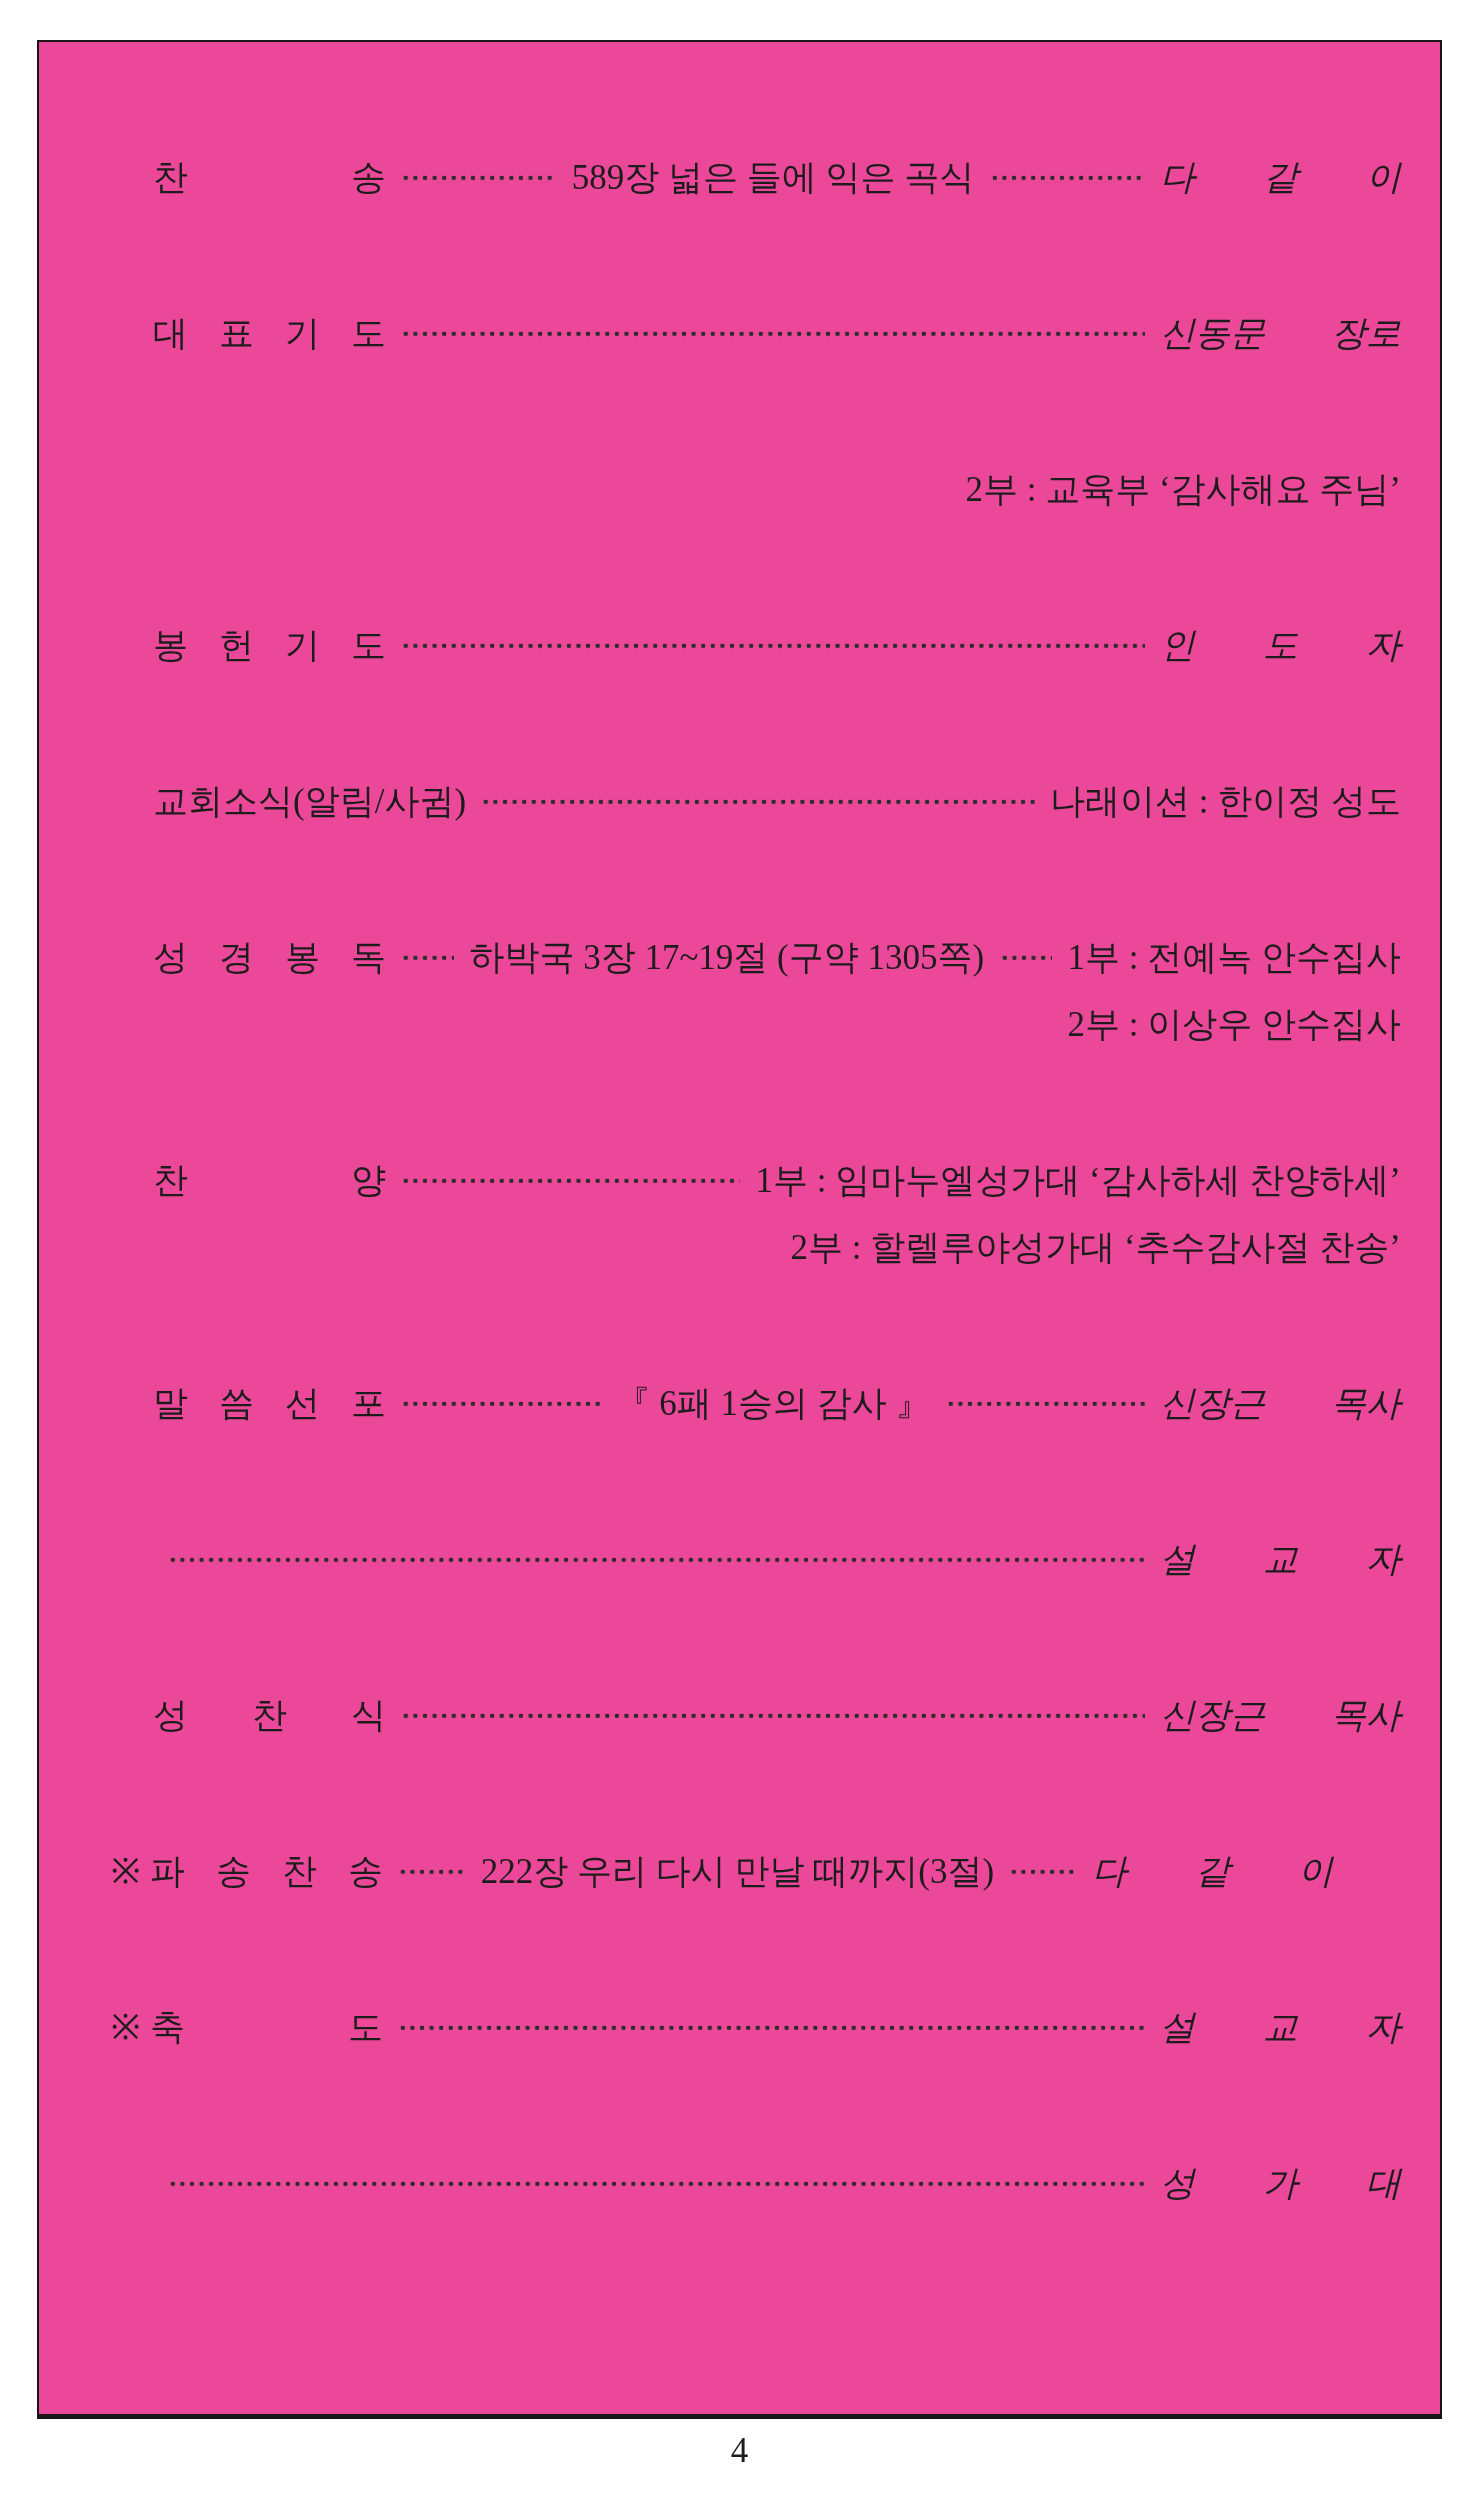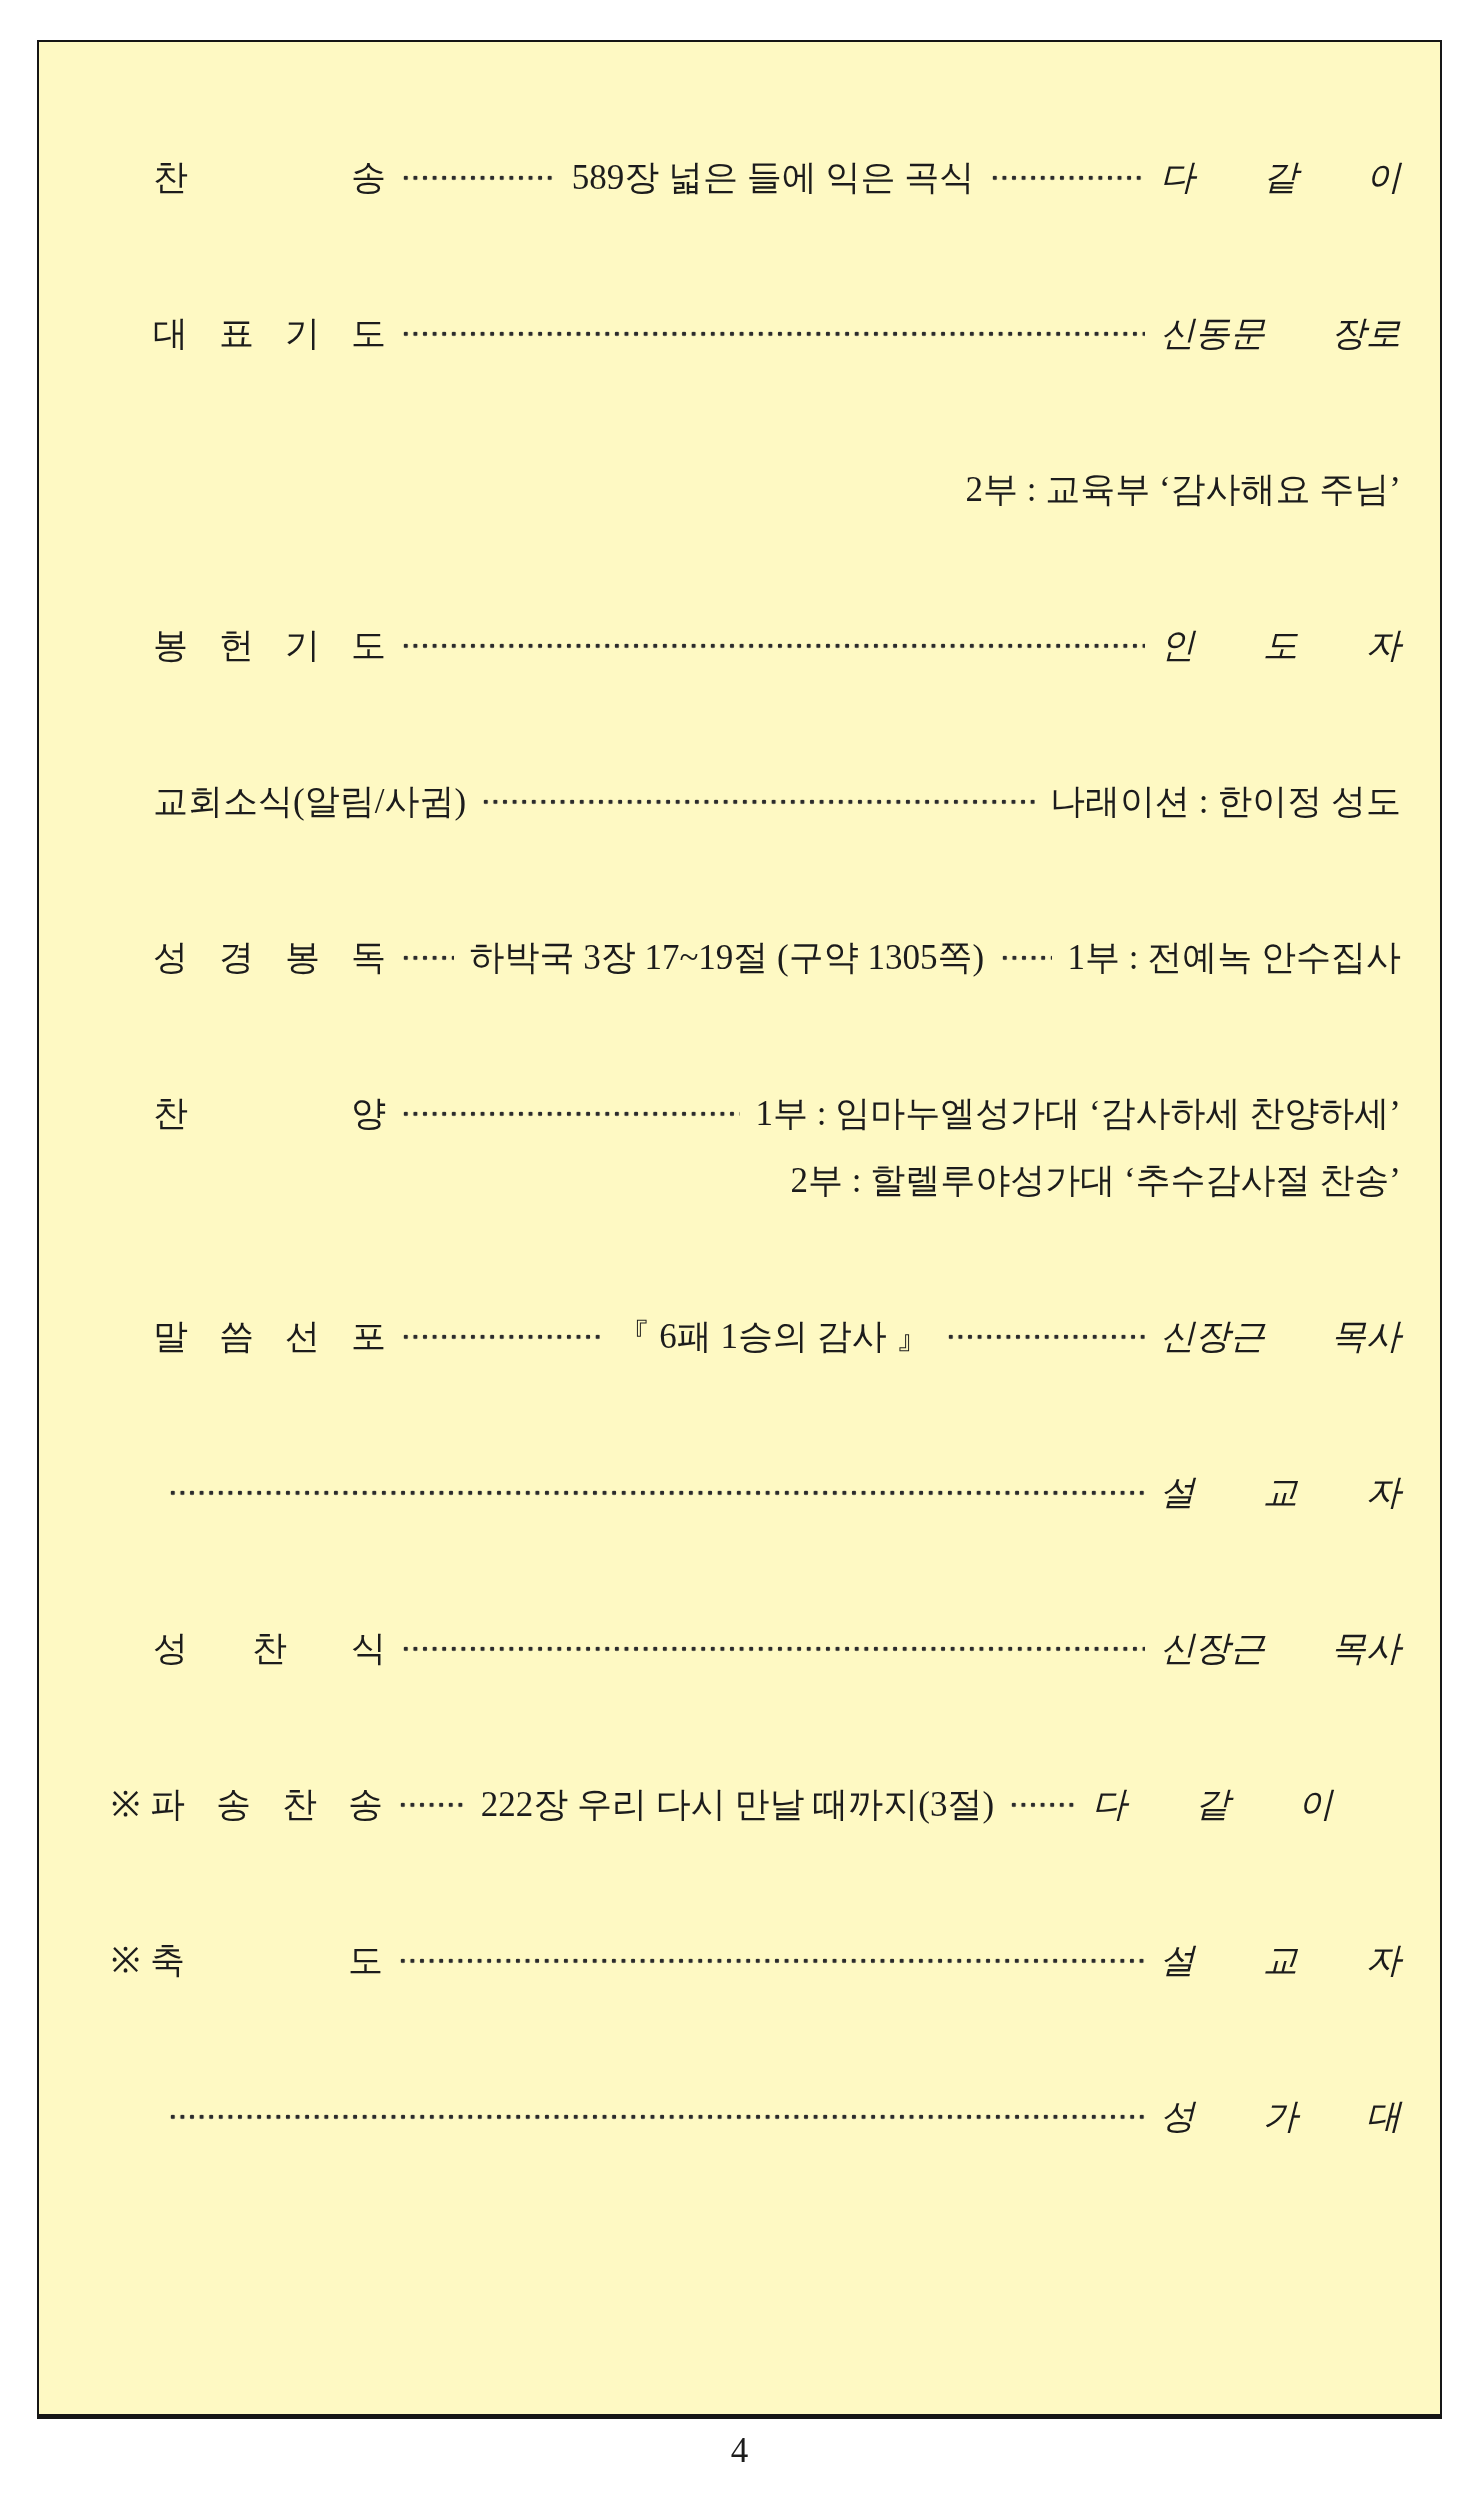--- a/index.html
+++ b/index.html
@@ -18,21 +18,21 @@
   .sheet {
     box-sizing: border-box;
     position: absolute;
     left: 37px;
     top: 40px;
     width: 1405px;
     height: 2379px;
     border: 2.9px solid #161616;
     border-bottom-width: 5.8px;
     padding: 102px 39px 29px 114px;
-    background: #fef9c3;
+    background: #ec4899;
   }
   .row {
     font-size: 35px;
     line-height: 67px;
     margin-top: 89px;
     white-space: nowrap;
   }
   .row:first-child { margin-top: 0; }
   .line {
     display: flex;
@@ -139,20 +139,21 @@
     </div>
 
     <div class="row">
       <div class="line">
         <span class="label">성 경 봉 독</span>
         <span class="dots sm"></span>
         <span class="content">하박국 3장 17~19절 (구약 1305쪽)</span>
         <span class="dots sm"></span>
         <span class="content">1부 : 전예녹 안수집사</span>
       </div>
+      <div class="line2-right">2부 : 이상우 안수집사</div>
     </div>
 
     <div class="row">
       <div class="line">
         <span class="label">찬 양</span>
         <span class="dots"></span>
         <span class="content">1부 : 임마누엘성가대 ‘감사하세 찬양하세’</span>
       </div>
       <div class="line2-right">2부 : 할렐루야성가대 ‘추수감사절 찬송’</div>
     </div>

